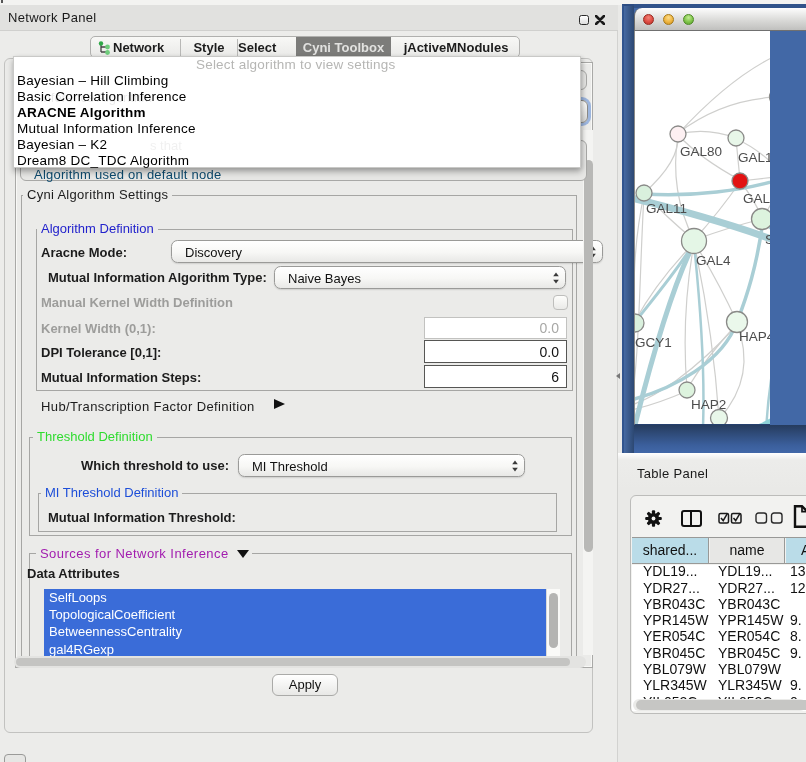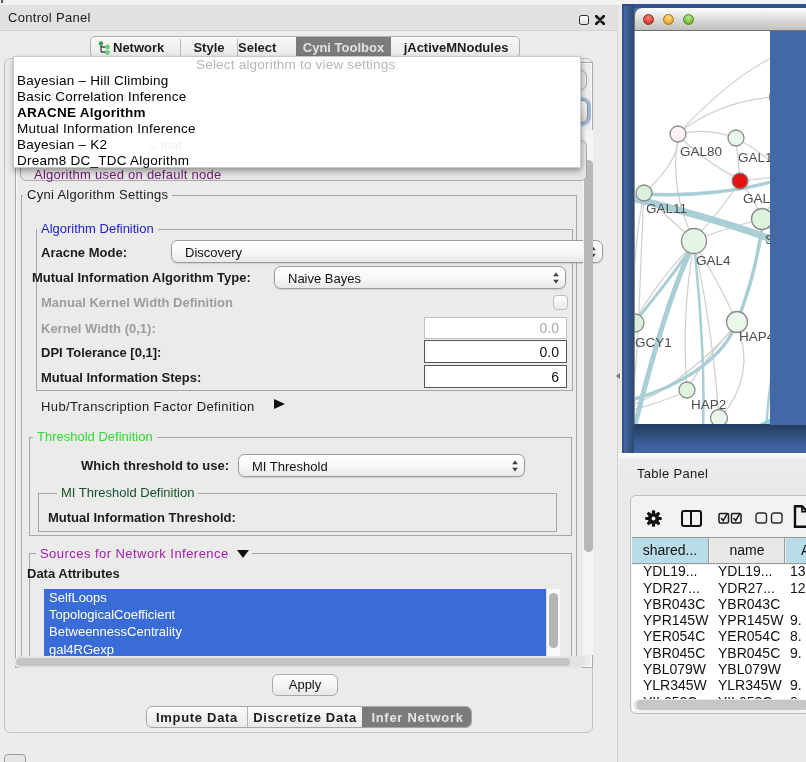--- a/index.html
+++ b/index.html
@@ -17,21 +17,21 @@
 .field span { position:absolute; right:7px; top:50%; transform:translateY(-50%); }
 .gbox { position:absolute; border:1px solid #a6a6a4; }
 .gtitle { position:absolute; background:#ebebe9; padding:0 4px; font-size:13px; white-space:nowrap; line-height:14px;}
 </style></head>
 <body>
 <div id="app">
 
 <div class="abs" style="left:0;top:0;width:806px;height:5px;background:#f3f3f1;"></div>
 <div class="abs" style="left:1px;top:0;width:2px;height:3px;background:#555;"></div>
 <div class="abs" style="left:0;top:5px;width:618px;height:26px;background:#e1e1df;border-bottom:1px solid #d0d0ce;"></div>
-<div class="abs" style="left:8px;top:10px;font-size:13px;letter-spacing:0.3px;color:#1a1a1a;">Control Panel</div>
+<div class="abs" style="left:8px;top:10px;font-size:13px;letter-spacing:0.3px;color:#1a1a1a;">Network Panel</div>
 <div class="abs" style="left:579px;top:15px;width:10px;height:10px;border:1.5px solid #2a2a2a;border-radius:2.5px;background:linear-gradient(#fff,#ddd);"></div>
 <svg class="abs" style="left:595px;top:15px;" width="10" height="10" viewBox="0 0 10 10">
       <path d="M1 1 L9 9 M9 1 L1 9" stroke="#1a1a1a" stroke-width="2.6" stroke-linecap="round"></path>
     </svg>
 
 <div class="abs" style="left:0;top:31px;width:618px;height:731px;background:#ececea;border-right:1px solid #d2d2d0;"></div>
 
 <div class="abs" style="left:90px;top:36px;width:430px;height:22px;border:1px solid #b0b0ae;border-radius:5px;background:linear-gradient(#f8f8f6,#e9e9e7);overflow:hidden;">
   <div class="abs" style="left:0;top:0;width:90px;height:22px;"></div>
   <svg class="abs" style="left:7px;top:4px;" width="13" height="14" viewBox="0 0 13 14">
@@ -49,21 +49,21 @@
   <div class="abs" style="left:147px;top:0;width:58px;height:22px;text-align:left;font-size:13px;font-weight:bold;color:#1c1c1c;line-height:21px;">Select</div>
   <div class="abs" style="left:205px;top:0;width:95px;height:22px;background:#7c7c7a;text-align:center;font-size:13px;font-weight:bold;color:#e2e2e0;line-height:21px;">Cyni Toolbox</div>
   <div class="abs" style="left:300px;top:0;width:130px;height:22px;text-align:center;font-size:13px;font-weight:bold;color:#1c1c1c;line-height:21px;">jActiveMNodules</div>
 </div>
 
 <div class="abs" style="left:4px;top:58px;width:589px;height:675px;background:#ebebe9;border:1px solid #c2c2c0;border-radius:6px;"></div>
 
 <div class="abs" style="z-index:1;left:20px;top:70px;width:567px;height:20px;border:1px solid #a8a8a6;border-radius:6px;background:#e6e6e4;"></div>
 <div class="abs" style="z-index:1;left:110px;top:100px;width:478px;height:23px;border:1px solid #8a8a88;border-radius:6px;background:linear-gradient(#fdfdfb,#d8d8d6);box-shadow:0 0 0 3px rgba(110,150,215,0.62);"></div>
 <div class="abs" style="z-index:1;left:20px;top:140px;width:567px;height:41px;border:1px solid #a8a8a6;border-radius:6px;background:#e7e7e5;"></div>
-<div class="abs" style="z-index:1;letter-spacing:0.25px;left:34px;top:167px;font-size:13px;color:#701a75;">Algorithm used on default node</div>
+<div class="abs" style="z-index:1;letter-spacing:0.25px;left:34px;top:167px;font-size:13px;color:#0c4a6e;">Algorithm used on default node</div>
 
 <div class="abs" style="z-index:2;left:13px;top:56px;width:568px;height:112px;background:#fff;border:1px solid #c9c9c7;box-shadow:0 4px 6px rgba(0,0,0,0.28), 2px 1px 4px rgba(0,0,0,0.10);"></div>
 <div class="abs" style="z-index:3;letter-spacing:0.2px;left:196px;top:57px;font-size:13.5px;color:#b6b6b4;">Select algorithm to view settings</div>
 <div class="abs" style="z-index:3;left:40px;top:90px;font-size:13px;color:rgba(60,60,60,0.10);">Inference Algorithm</div>
 <div class="abs" style="z-index:3;left:150px;top:138px;font-size:13px;color:rgba(60,60,60,0.08);">s that</div>
 <div class="abs" style="z-index:3;letter-spacing:0.25px;left:17px;top:73px;width:550px;font-size:13.5px;color:#000;line-height:16px;">
 Bayesian – Hill Climbing<br>
 Basic Correlation Inference<br>
 <b>ARACNE Algorithm</b><br>
 Mutual Information Inference<br>
@@ -79,21 +79,21 @@
 <div class="gbox" style="left:36px;top:229px;width:537px;height:162px;"></div>
 <div class="gtitle" style="left:37px;top:222px;color:#2222cc;">Algorithm Definition</div>
 <div class="lbl abs" style="left:41px;top:245px;">Aracne Mode:</div>
 <div class="combo" style="left:134px;top:240px;width:432px;height:23px;margin-left:37px;">
       <span class="ct">Discovery</span>
 <svg width="8" height="12" viewBox="0 0 8 12">
         <path d="M4 0.5 L6.8 4.2 L1.2 4.2 Z" fill="#3a3a3a"></path>
         <path d="M4 11.5 L6.8 7.8 L1.2 7.8 Z" fill="#3a3a3a"></path>
       </svg>
     </div>
-<div class="lbl abs" style="left:25px;top:270px;padding-left:7px;">Mutual Information Algorithm Type:</div>
+<div class="lbl abs" style="left:41px;top:270px;padding-left:7px;">Mutual Information Algorithm Type:</div>
 <div class="combo" style="left:274px;top:266px;width:292px;height:23px;">
       <span class="ct">Naive Bayes</span>
 <svg width="8" height="12" viewBox="0 0 8 12">
         <path d="M4 0.5 L6.8 4.2 L1.2 4.2 Z" fill="#3a3a3a"></path>
         <path d="M4 11.5 L6.8 7.8 L1.2 7.8 Z" fill="#3a3a3a"></path>
       </svg>
     </div>
 <div class="lbl abs dis" style="left:41px;top:295px;">Manual Kernel Width Definition</div>
 <div class="abs" style="left:553px;top:295px;width:15px;height:15px;border:1px solid #bebebc;border-radius:4px;background:linear-gradient(#fdfdfb,#eaeae8);"></div>
 <div class="lbl abs dis" style="left:41px;top:321px;">Kernel Width (0,1):</div>
@@ -117,21 +117,21 @@
 <div class="lbl abs" style="left:81px;top:458px;">Which threshold to use:</div>
 <div class="combo" style="left:238px;top:454px;width:287px;height:23px;">
       <span class="ct">MI Threshold</span>
 <svg width="8" height="12" viewBox="0 0 8 12">
         <path d="M4 0.5 L6.8 4.2 L1.2 4.2 Z" fill="#3a3a3a"></path>
         <path d="M4 11.5 L6.8 7.8 L1.2 7.8 Z" fill="#3a3a3a"></path>
       </svg>
     </div>
 
 <div class="gbox" style="left:38px;top:493px;width:519px;height:39px;"></div>
-<div class="gtitle" style="left:57px;top:486px;color:#14532d;">MI Threshold Definition</div>
+<div class="gtitle" style="left:41px;top:486px;color:#1d4ed8;">MI Threshold Definition</div>
 <div class="lbl abs" style="left:48px;top:510px;">Mutual Information Threshold:</div>
 
 <div class="abs" style="left:29px;top:553px;width:7px;height:1px;background:#a6a6a4;"></div>
 <div class="abs" style="left:252px;top:553px;width:320px;height:1px;background:#a6a6a4;"></div>
 <div class="abs" style="left:29px;top:553px;width:1px;height:103px;background:#a6a6a4;"></div>
 <div class="abs" style="left:571px;top:553px;width:1px;height:103px;background:#a6a6a4;"></div>
 <div class="abs" style="left:40px;top:546px;font-size:13px;letter-spacing:0.45px;color:#a21caf;">Sources for Network Inference</div>
 <div class="abs" style="left:237px;top:550px;width:0;height:0;border-top:8px solid #111;border-left:6px solid transparent;border-right:6px solid transparent;"></div>
 <div class="lbl abs" style="left:27px;top:566px;">Data Attributes</div>
 
@@ -142,26 +142,20 @@
 </div>
 
 <div class="abs" style="left:14px;top:656px;width:572px;height:12px;background:#e3e3e1;border-radius:6px;"></div>
 <div class="abs" style="left:16px;top:658px;width:554px;height:8px;background:#c4c4c2;border-radius:4px;"></div>
 
 <div class="abs" style="left:583px;top:130px;width:10px;height:525px;background:#f4f4f2;"></div>
 <div class="abs" style="left:584px;top:160px;width:9px;height:392px;background:#b8b8b6;border-radius:4.5px;"></div>
 
 <div class="abs" style="left:272px;top:674px;width:66px;height:22px;border:1px solid #aaaaa8;border-radius:6px;background:linear-gradient(#ffffff,#e8e8e6);text-align:center;font-size:13px;color:#111;line-height:20px;">Apply</div>
 
-<div class="abs" style="left:146px;top:706px;width:326px;height:22px;border:1px solid #a8a8a6;border-radius:6px;background:linear-gradient(#fafaf8,#eaeae8);overflow:hidden;">
-  <div class="abs" style="left:0;top:0;width:100px;height:22px;text-align:center;font-size:13px;font-weight:bold;letter-spacing:0.7px;color:#1c1c1c;line-height:21px;">Impute Data</div>
-  <div class="abs" style="left:100px;top:0;width:1px;height:22px;background:#b0b0ae;"></div>
-  <div class="abs" style="left:101px;top:0;width:114px;height:22px;text-align:center;font-size:13px;font-weight:bold;letter-spacing:0.7px;color:#1c1c1c;line-height:21px;">Discretize Data</div>
-  <div class="abs" style="left:215px;top:0;width:111px;height:22px;background:#7b7b79;text-align:center;font-size:13px;font-weight:bold;letter-spacing:0.7px;color:#e5e5e3;line-height:21px;">Infer Network</div>
-</div>
 
 <div class="abs" style="left:4px;top:754px;width:22px;height:16px;border:1px solid #9a9a98;border-radius:4px;background:#e6e6e4;"></div>
 
 <div class="abs" style="left:616px;top:373px;width:0;height:0;border-right:4px solid #777;border-top:3px solid transparent;border-bottom:3px solid transparent;"></div>
 
 <div class="abs" style="left:622px;top:4px;width:184px;height:452px;background:#4268a6;border-top:2px solid #2c4c82;border-left:2px solid #31548e;"></div>
 <div class="abs" style="left:624px;top:6px;width:10px;height:450px;background:linear-gradient(to right,#44679f 5%,#2e4a75 95%);"></div>
 <div class="abs" style="left:634px;top:425px;width:172px;height:31px;background:linear-gradient(#263c5e,#3b5f9c 65%,#4268a8 90%,#3a5c94);"></div>
 <div class="abs" style="left:634px;top:4px;width:172px;height:4px;background:#31538a;"></div>
 

